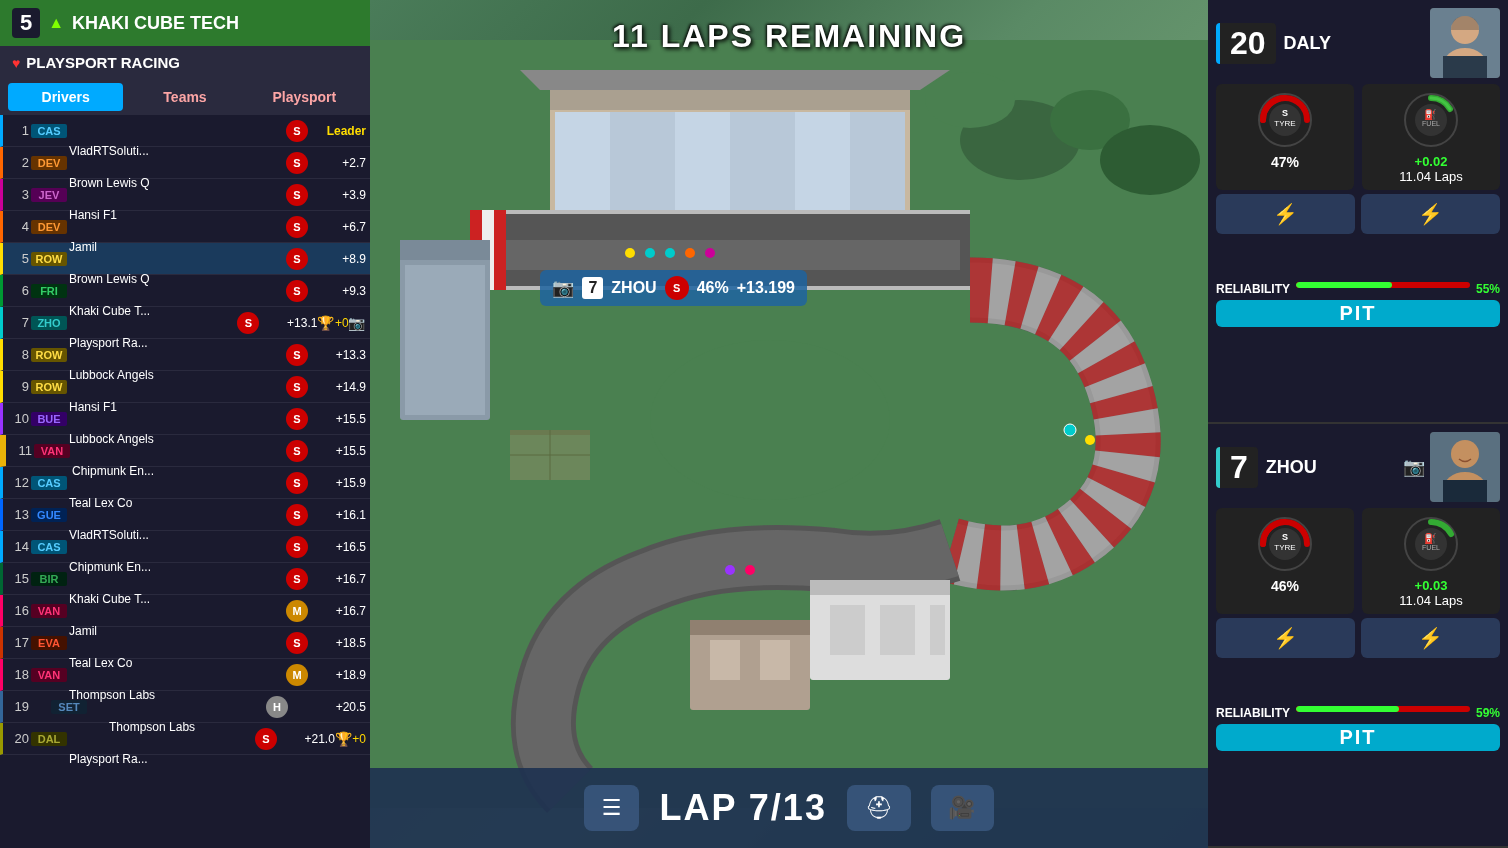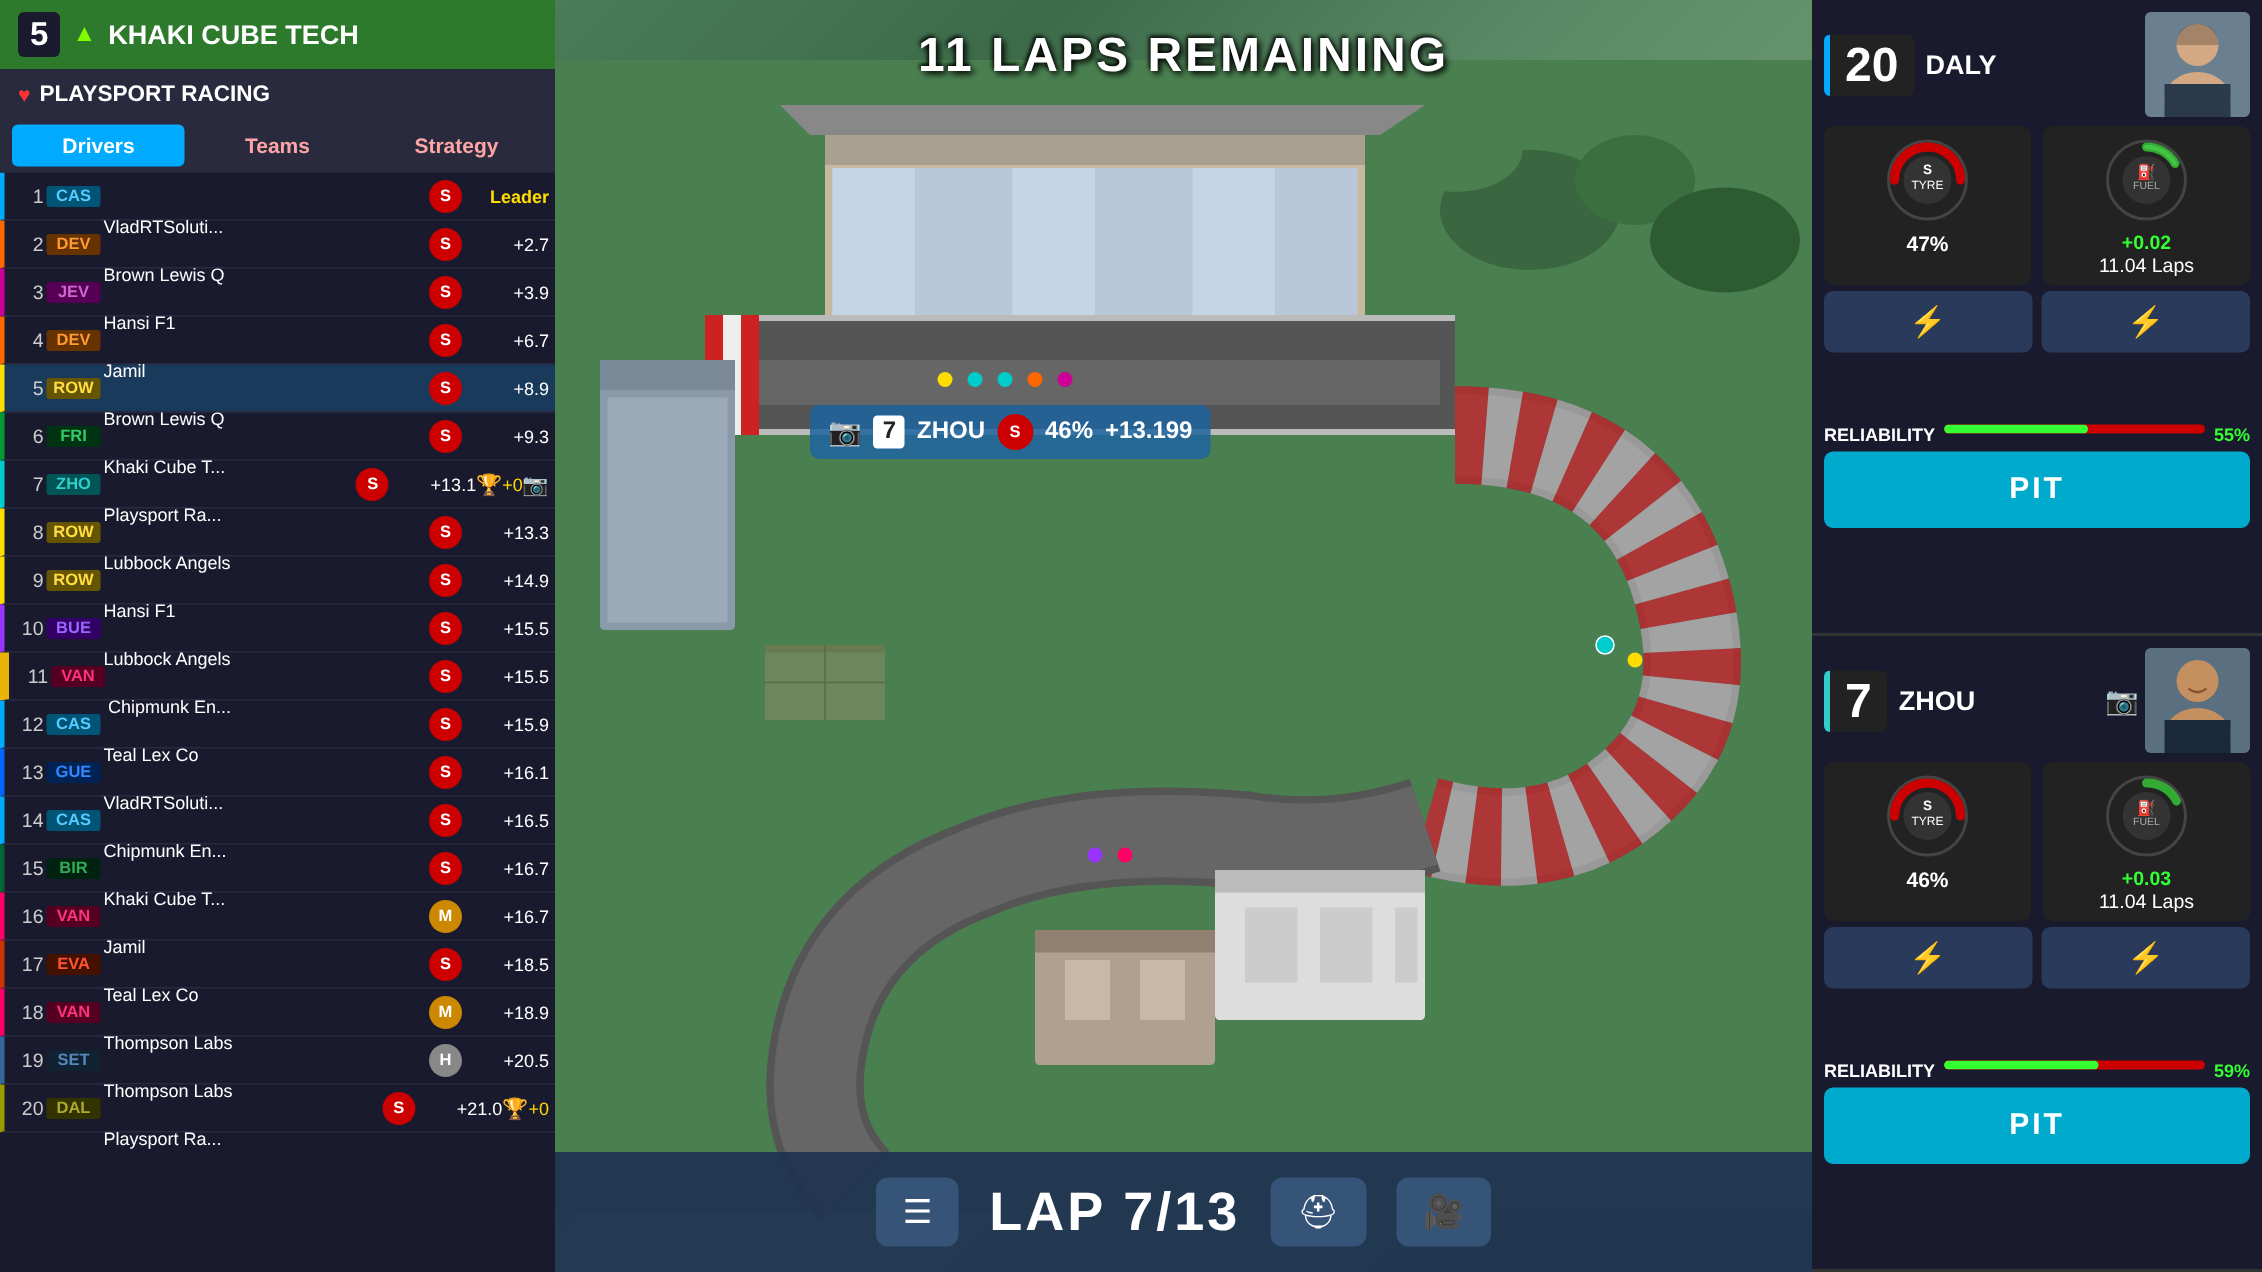--- a/index.html
+++ b/index.html
@@ -181,21 +181,21 @@
     .border-dev { border-left: 3px solid #ff6600; }
     .border-jev { border-left: 3px solid #cc0099; }
     .border-row { border-left: 3px solid #ffdd00; }
     .border-fri { border-left: 3px solid #009933; }
     .border-zho { border-left: 3px solid #00cccc; }
     .border-bue { border-left: 3px solid #9933ff; }
     .border-van { border-left: 3px solid #ff0066; }
     .border-gue { border-left: 3px solid #0066ff; }
     .border-bir { border-left: 3px solid #006633; }
     .border-eva { border-left: 3px solid #cc3300; }
-    .border-set { border-left: 3px solid #336699; }
+    .border-set { border-left: 3px solid #336699; gap: 20px; }
     .border-dal { border-left: 3px solid #999900; }
 
     .team-cas { background: #005577; color: #55ccff; }
     .team-dev { background: #663300; color: #ff9933; }
     .team-jev { background: #550055; color: #cc66cc; }
     .team-row { background: #665500; color: #ffdd44; }
     .team-fri { background: #003311; color: #33cc66; }
     .team-zho { background: #005555; color: #33cccc; }
     .team-bue { background: #330066; color: #9966ff; }
     .team-van { background: #550022; color: #ff3377; }
@@ -405,21 +405,21 @@
       background: #33ff33;
       border-radius: 3px;
     }
 
     .pit-btn {
       background: #00aacc;
       color: #fff;
       border: none;
       border-radius: 6px;
       width: 100%;
-      padding: 14px;
+      padding: 2px;
       font-size: 20px;
       font-weight: bold;
       cursor: pointer;
       letter-spacing: 2px;
     }
 
     
     #camera-overlay {
       position: absolute;
       top: 270px;
@@ -457,21 +457,21 @@
   </div>
 
   <div id="sponsor-bar">
     <span id="sponsor-icon">♥</span>
     <span id="sponsor-name">PLAYSPORT RACING</span>
   </div>
 
   <div id="tabs">
     <div class="tab active">Drivers</div>
     <div class="tab">Teams</div>
-    <div class="tab">Strategy</div>
+    <div class="tab">Playsport</div>
   </div>
 
   <div id="race-list">
 
     <div class="race-row border-cas">
       <span class="pos-num">1</span>
       <span class="team-code team-cas">CAS</span>
       <span class="driver-name">VladRTSoluti...</span>
       <span class="tyre-badge tyre-s">S</span>
       <span class="gap-text gap-leader">Leader</span>

